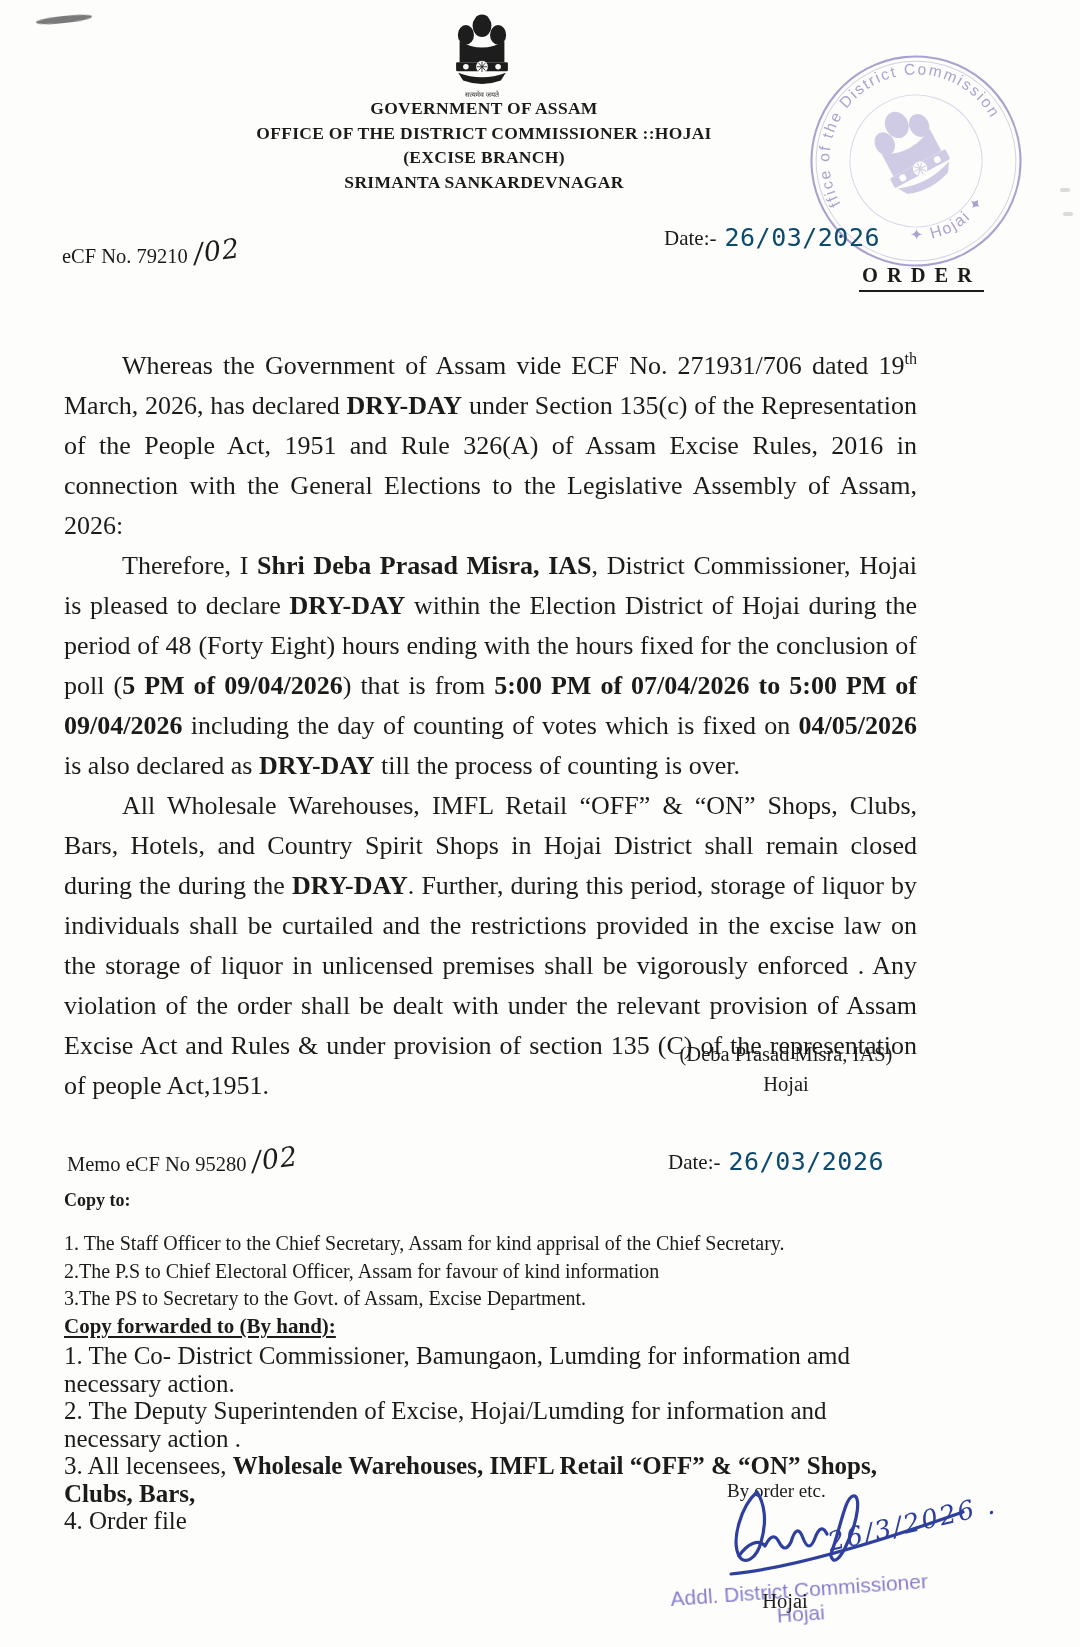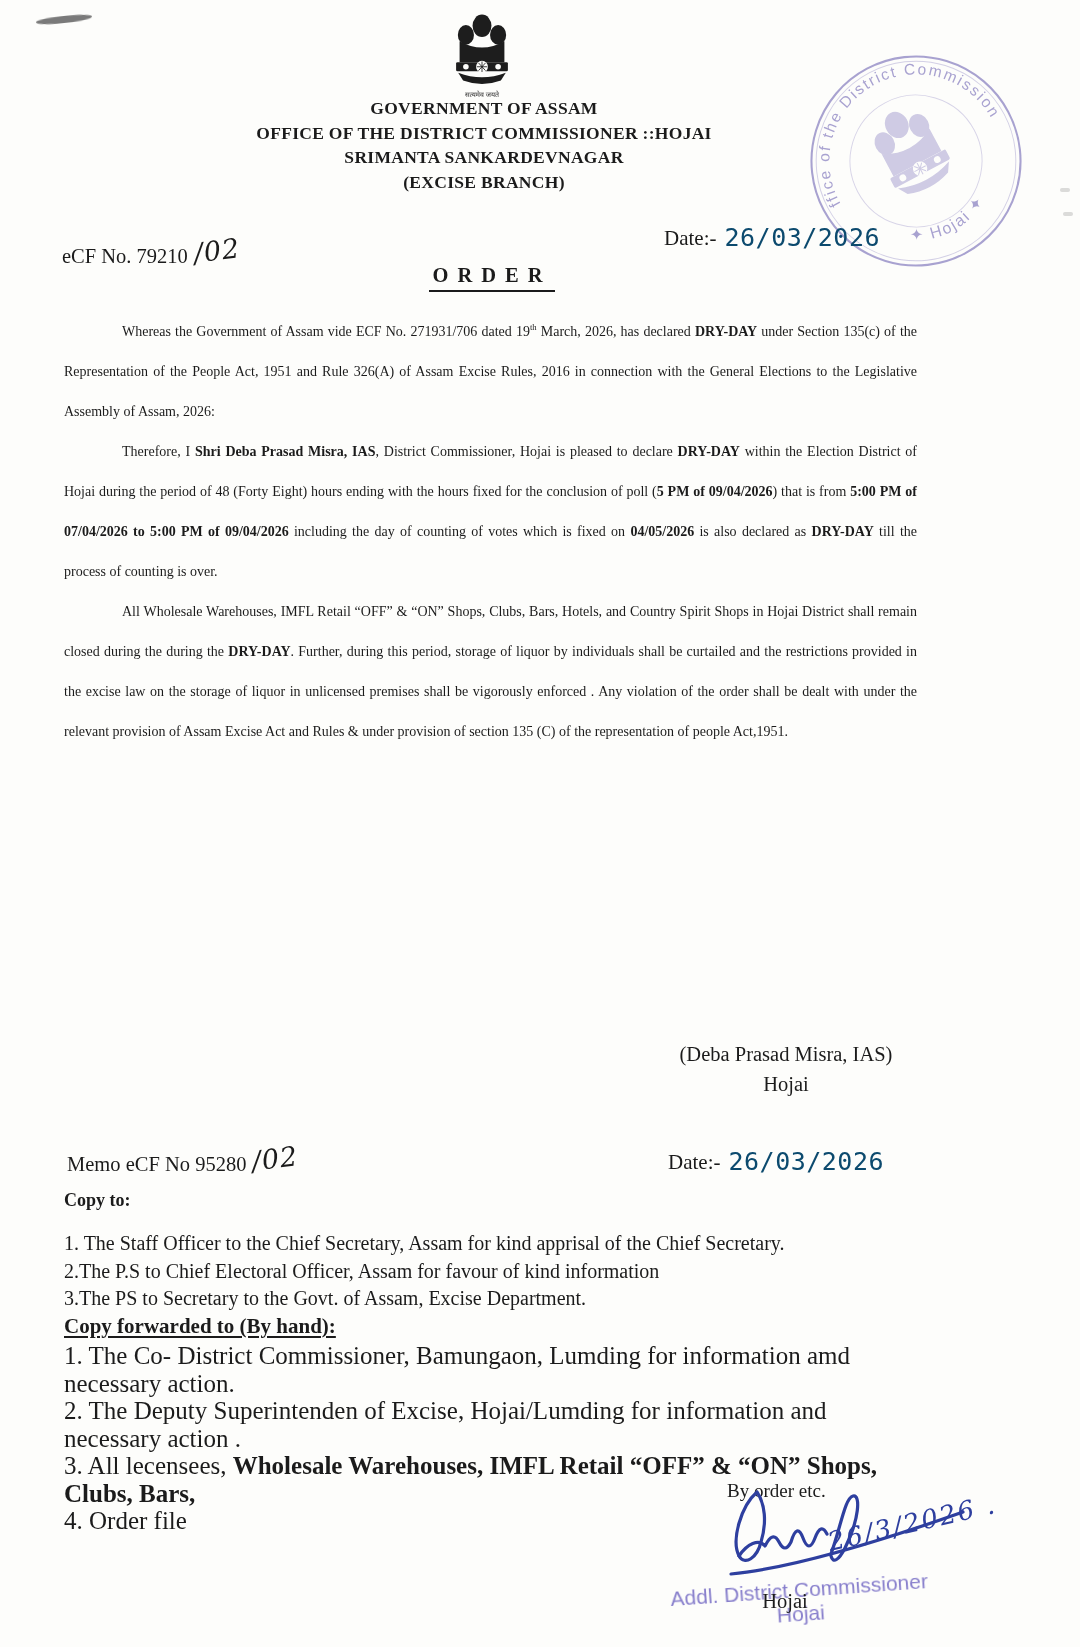--- a/index.html
+++ b/index.html
@@ -26,26 +26,26 @@
   
   .ecf-row{left:62px; top:238px; font-size:20.5px;}
   .hw{display:inline-block; font-family:"DejaVu Serif", serif; font-style:italic;
       font-size:27px; transform:rotate(-7deg) translateY(-3px); margin-left:6px; letter-spacing:1px;}
   .date-row{font-size:21px;}
   .date-val{font-family:"DejaVu Sans Mono", monospace; font-size:25px; letter-spacing:.5px;
             color:#0c4a6e; position:relative; top:1px; margin-left:8px;}
   .date1{left:664px; top:222px;}
   .date2{left:668px; top:1146px;}
 
-  .order-wrap{left:0; top:264px; width:984px; text-align:center;font-family:Liberation Serif, serif;}
+  .order-wrap{left:0; top:264px; width:984px; text-align:right;font-family:Liberation Serif, serif;}
   .order-title{display:inline-block; font-weight:700; font-size:20.5px; letter-spacing:9px;
                border-bottom:2.5px solid #1b1b1b; padding:0 3px 3px 3px;}
 
   
-  .body-text{left:64px; top:312px; width:853px; font-size:14px; line-height:40px;
+  .body-text{left:64px; top:346px; width:853px; font-size:26px; line-height:40px;
              text-align:justify;}
   .body-text p{margin:0; text-indent:58px;}
 
   
   .signatory{left:636px; top:1040px; width:300px; text-align:center;
              font-size:20.5px; line-height:29.5px;}
 
   .memo-row{left:67px; top:1146px; font-size:20.5px;}
   .copy-h{left:64px; top:1190px; font-size:18px; font-weight:700;}
   .copy-list{left:64px; top:1230px; font-size:20px; line-height:27.5px; width:840px;}
@@ -96,22 +96,22 @@
   </svg>
 
   <svg class="abs emblem-wrap" viewBox="0 0 100 140">
     <use href="#emblemShape"></use>
     <text x="50" y="126" text-anchor="middle" font-size="10" fill="#2a2a2a">सत्यमेव जयते</text>
   </svg>
 
   <div class="abs hdr">
     <div>GOVERNMENT OF ASSAM</div>
     <div>OFFICE OF THE DISTRICT COMMISSIONER ::HOJAI</div>
+    <div>(EXCISE   BRANCH)</div>
     <div>SRIMANTA SANKARDEVNAGAR</div>
-    <div>(EXCISE   BRANCH)</div>
   </div>
 
   <svg class="abs seal" viewBox="0 0 240 240">
     <g transform="rotate(-28 120 120)" opacity="0.8">
       <circle cx="120" cy="120" r="111" fill="none" stroke="currentColor" stroke-width="2.2"></circle>
       <circle cx="120" cy="120" r="106" fill="none" stroke="currentColor" stroke-width="1" opacity=".5"></circle>
       <circle cx="120" cy="120" r="70" fill="none" stroke="currentColor" stroke-width="1" opacity=".45"></circle>
       <path id="sealArcTop" d="M 28,120 A 92,92 0 1 1 212,120" fill="none"></path>
       <path id="sealArcBot" d="M 36,120 A 84,84 0 0 0 204,120" fill="none"></path>
       <text font-size="16.5" letter-spacing="2" fill="currentColor" font-family="Liberation Sans, sans-serif">

